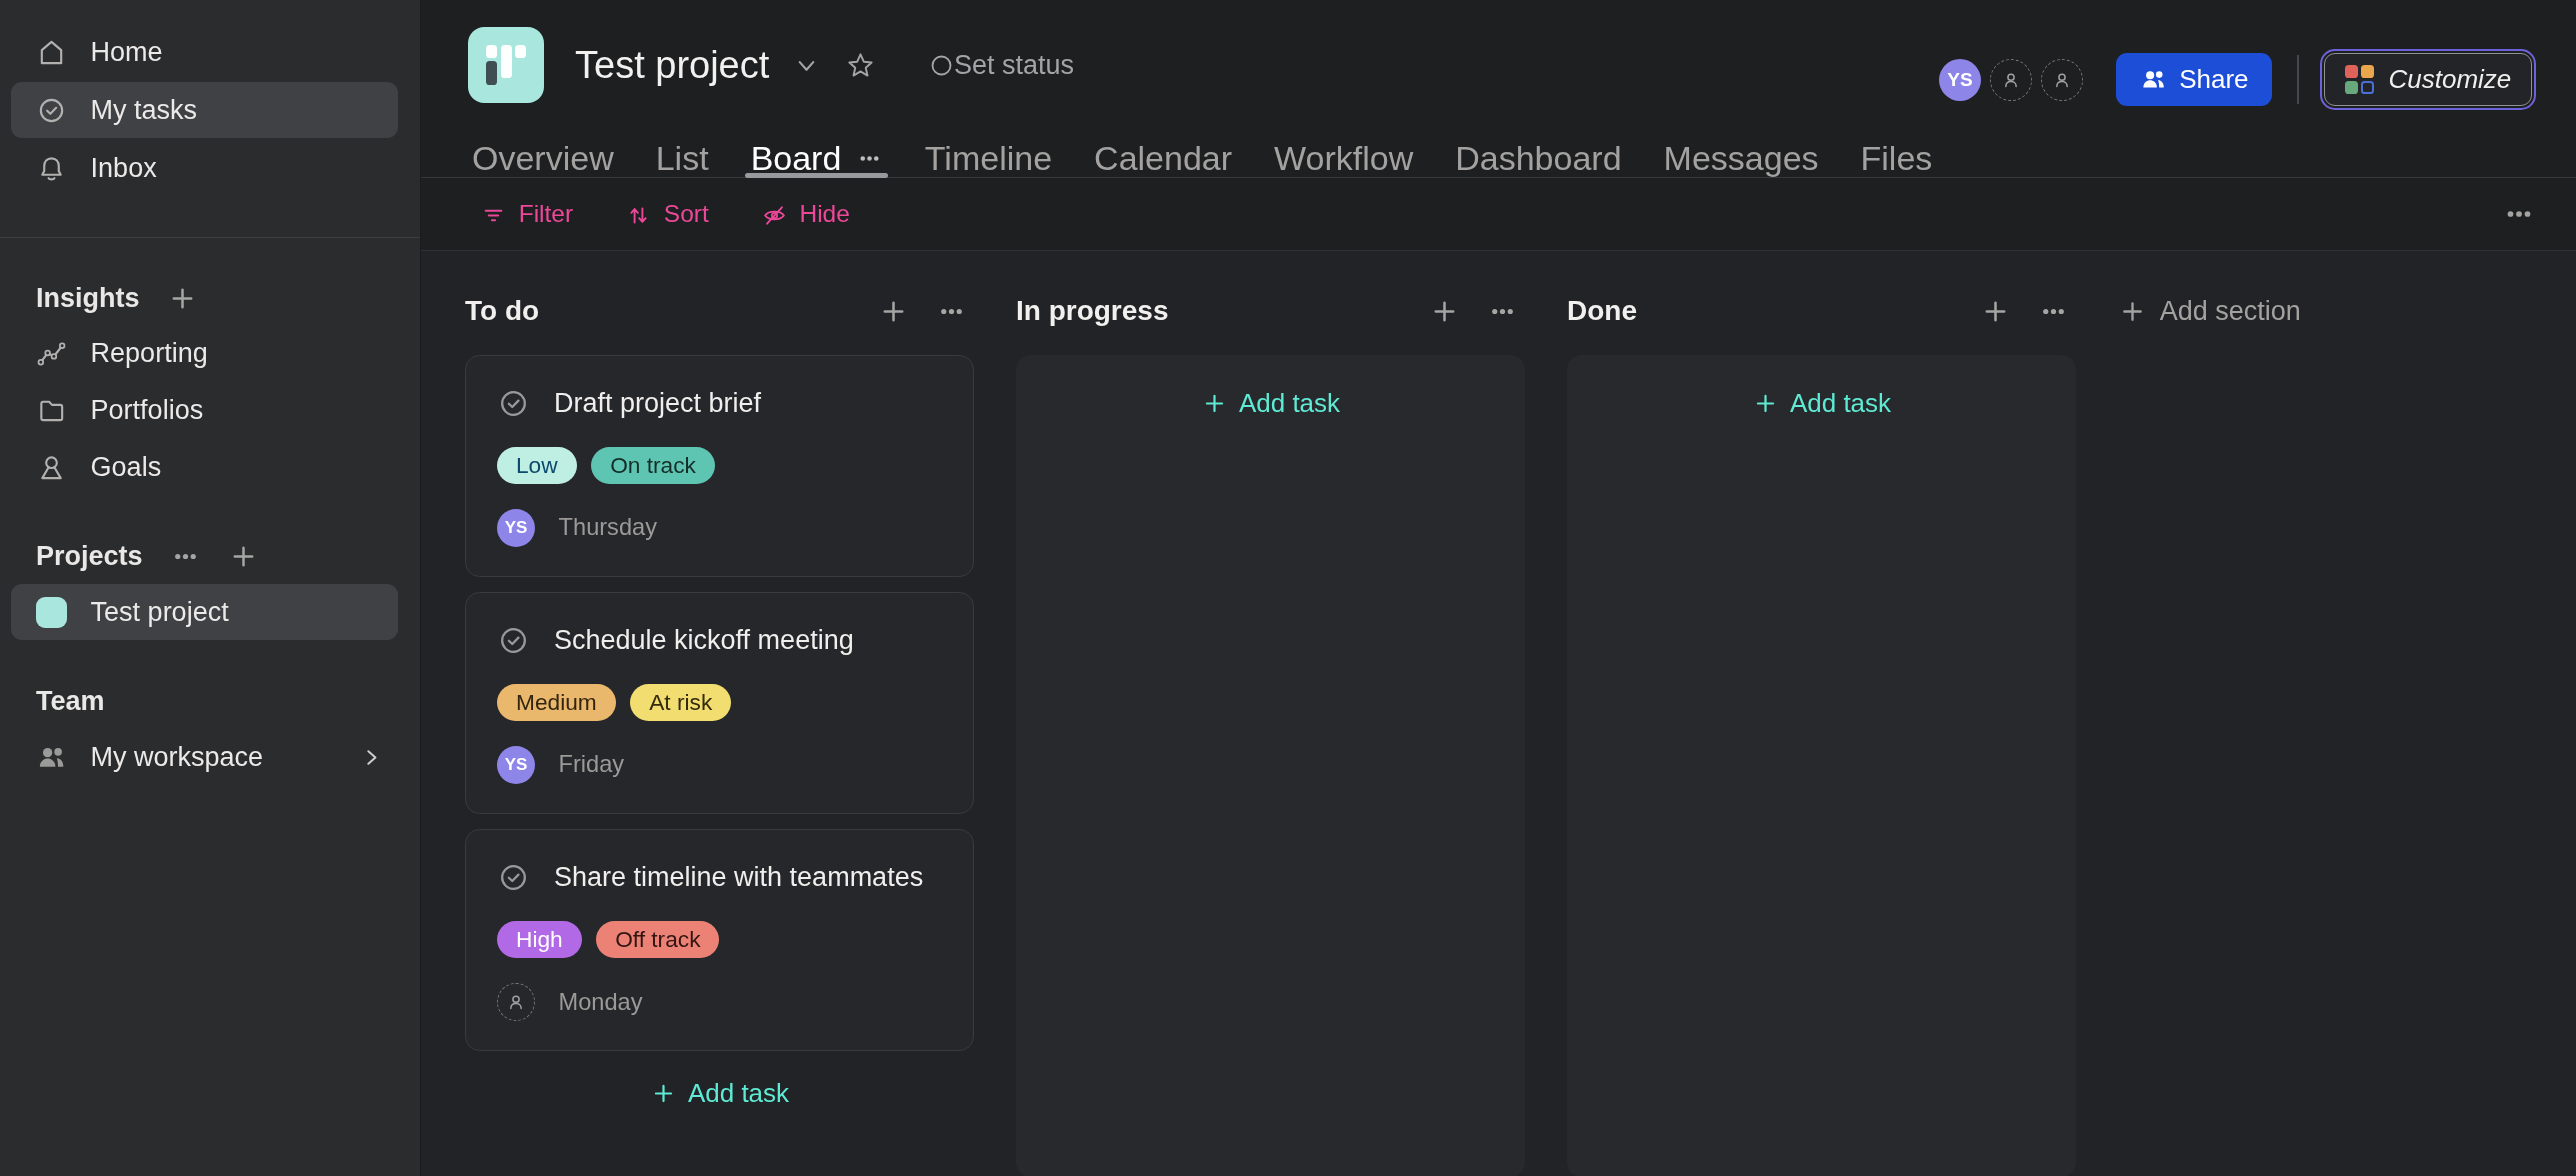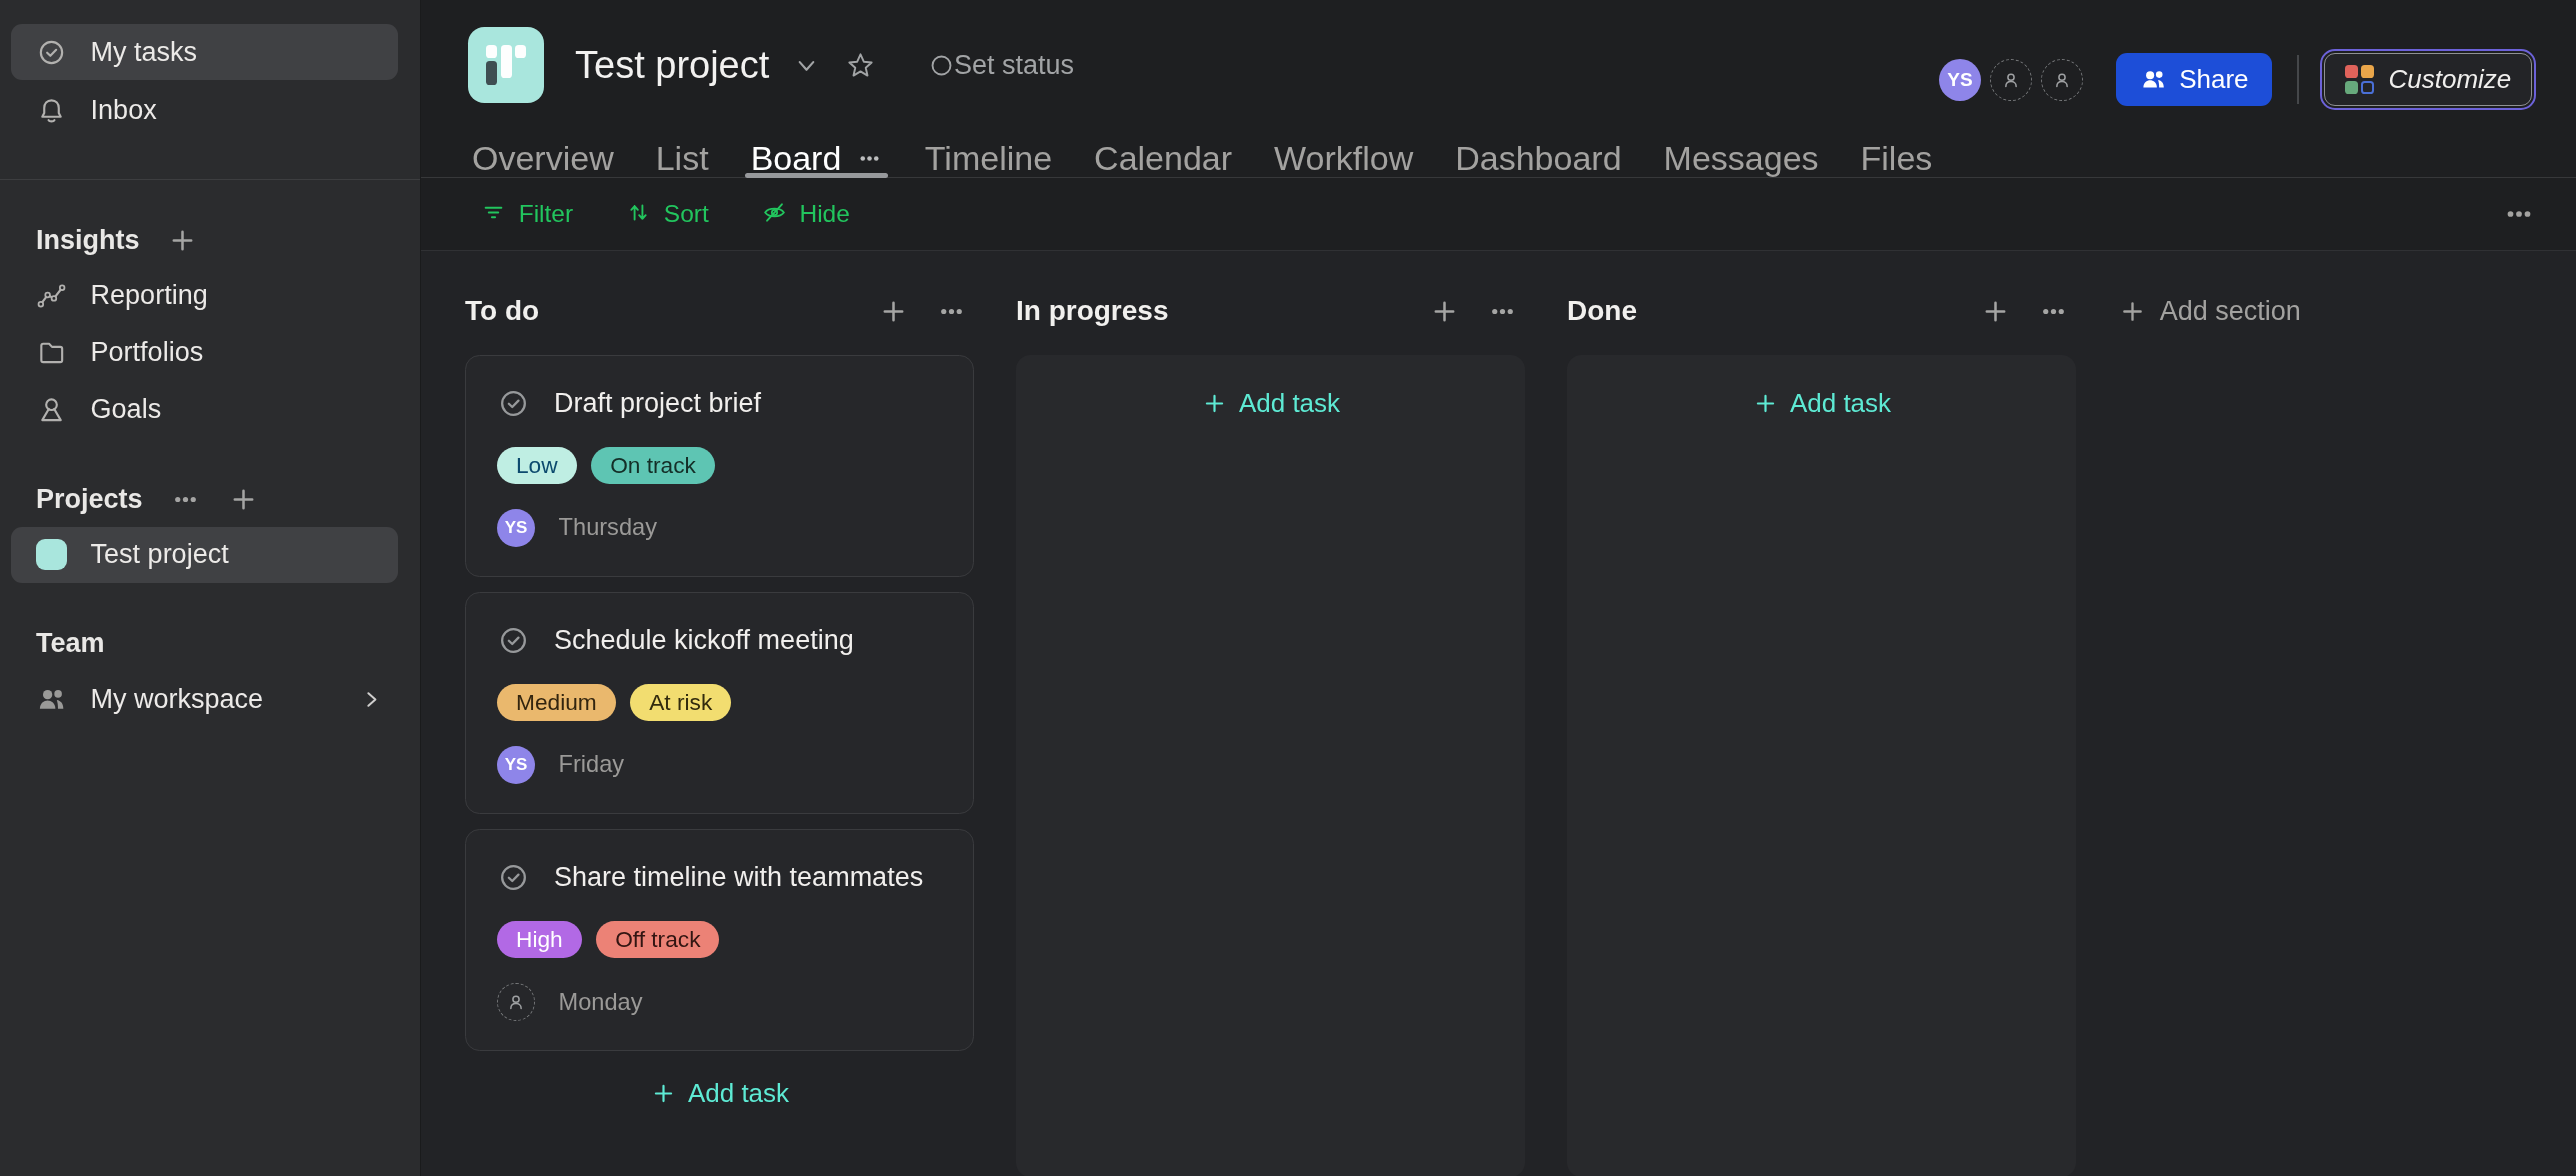--- a/index.html
+++ b/index.html
@@ -106,21 +106,21 @@
   .tab.active { color: #ffffff; font-weight: 500; }
   .tab.active::after {
     content: ""; position: absolute; left: -5.4px; right: -5.4px; bottom: -0.9px;
     height: 4.5px; background: #97999c; border-radius: 2.7px;
   }
   .tab .tab-dots { margin-left: 14.5px; width: 27px; height: 27px; color: #bcbdbe; display: flex; }
   .tab .tab-dots svg { width: 100%; height: 100%; }
 
   
   .toolbar { height: 73px; flex: none; display: flex; align-items: center; padding: 0 40px 0 60px; gap: 53px; border-bottom: 0.9px solid #303134; }
-  .tool { display: flex; align-items: flex-start; gap: 12.7px; font-size: 24.5px; font-weight: 500; color: #22c55e; cursor: pointer; }
+  .tool { display: flex; align-items: flex-end; gap: 12.7px; font-size: 24.5px; font-weight: 500; color: #ec4899; cursor: pointer; }
   .tool svg { width: 25px; height: 25px; }
   .toolbar .spacer { flex: 1; }
   .toolbar .overflow { width: 34px; height: 34px; color: #a4a3a1; }
 
   
   .board { flex: 1; background: #222326; display: flex; gap: 42px; padding: 40px 36px 0 44px; overflow: hidden; }
   .col { width: 509px; flex: none; display: flex; flex-direction: column; }
   .col-header { height: 40px; flex: none; display: flex; align-items: center; margin-bottom: 23.6px; }
   .col-name { font-size: 28px; font-weight: 600; color: #f1f0ee; }
   .col-actions { margin-left: auto; display: flex; align-items: center; gap: 27px; padding-right: 7.3px; }
@@ -233,20 +233,28 @@
         <path d="M4 16 C8.5 9.5 23.5 9.5 28 16 C23.5 22.5 8.5 22.5 4 16 Z" fill="none" stroke="currentColor" stroke-width="2.2"></path>
         <circle cx="16" cy="16" r="3.4" fill="none" stroke="currentColor" stroke-width="2.2"></circle>
         <path d="M6.5 26.5 L25.5 5.5" fill="none" stroke="currentColor" stroke-width="2.4" stroke-linecap="round"></path>
       </g>
   </defs>
 </svg>
 
 <div class="app">
 
   <aside class="sidebar">
+    <div class="side-item">
+      <span class="sicon">
+          <svg viewBox="0 0 32 32">
+            <use href="#i-home"></use>
+          </svg>
+        </span>
+      <span>Home</span>
+    </div>
     <div class="side-item active">
       <span class="sicon">
           <svg viewBox="0 0 32 32">
             <use href="#i-check-circle"></use>
           </svg>
         </span>
       <span>My tasks</span>
     </div>
     <div class="side-item">
       <span class="sicon">

